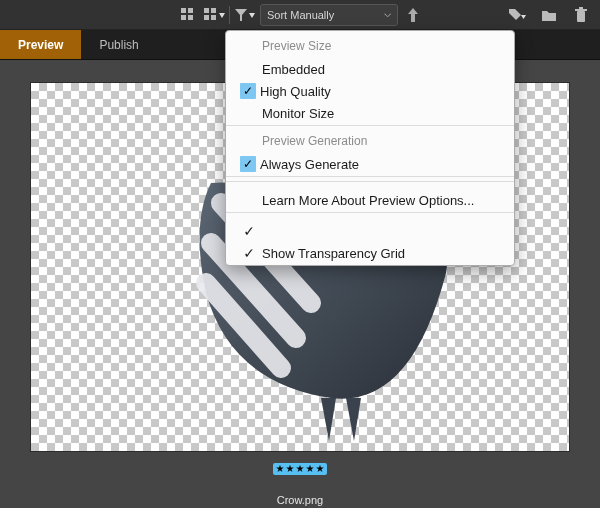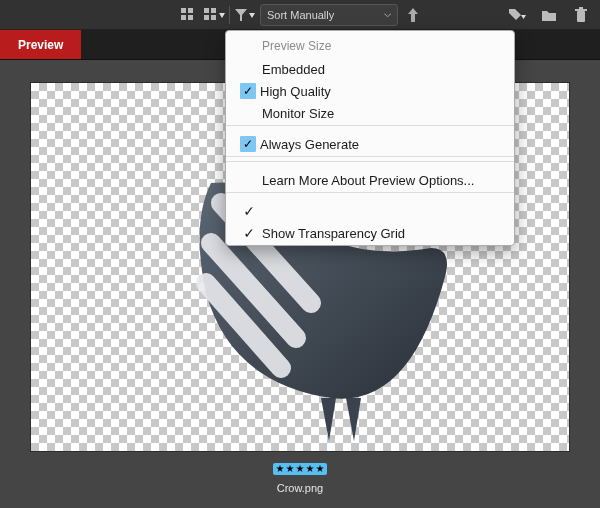--- a/index.html
+++ b/index.html
@@ -49,21 +49,21 @@
   }
   .tab {
     padding:0 18px;
     display:flex; align-items:center;
     color:#bdbdbd;
     font-size:12px;
     cursor:pointer;
     font-weight:500;
   }
   .tab.active {
-    background:#b91c1c;
+    background:#a16207;
     color:#ffffff;
     font-weight:600;
   }
 
   
   .workspace {
     position:relative;
     height:calc(508px - 30px - 30px);
     background:#454545;
     display:flex;
@@ -106,21 +106,21 @@
     text-align:center;
   }
   .rating {
     display:inline-flex;
     background:#58bff3;
     border-radius:2px;
     padding:1px 3px;
     gap:1px;
   }
   .rating .star { color:#000; font-size:10px; line-height:1; }
-  .filename { color:#e6e6e6; font-size:11px; margin-top:6px; }
+  .filename { color:#e6e6e6; font-size:11px; margin-top:18px; }
 
   
   .dropdown {
     position:absolute;
     left:225px; top:30px;
     width:290px;
     background:#fbfbfb;
     border:1px solid #acacac;
     border-radius:4px;
     box-shadow:0 6px 18px rgba(0,0,0,.35);
@@ -214,20 +214,23 @@
           <rect x="5" y="0" width="4" height="2" fill="#bbb"></rect>
         </svg>
     </span>
   </div>
 </div>
 
 <div class="tabs-row">
   <div class="tab active">
     <span>Preview</span>
   </div>
+  <div class="tab">
+    <span>Publish</span>
+  </div>
 </div>
 
 <div class="workspace">
   <div class="canvas-wrap">
     <div class="checker"></div>
     <svg class="bird" viewBox="0 0 300 290">
       <defs>
         <linearGradient id="birdbody" x1="0" y1="0" x2="1" y2="1">
           <stop offset="0" stop-color="#5c6774"></stop>
           <stop offset="1" stop-color="#2a3038"></stop>
@@ -268,20 +271,21 @@
     <span class="check blue">✓</span>
     <span>High Quality</span>
   </div>
   <div class="item">
     <span class="check"></span>
     <span>Monitor Size</span>
   </div>
 
   <div class="sep"></div>
 
+  <div class="section-hdr">Preview Generation</div>
   <div class="item">
     <span class="check blue">✓</span>
     <span>Always Generate</span>
   </div>
 
   <div class="sep"></div>
 
 
   <div class="sep"></div>
 

